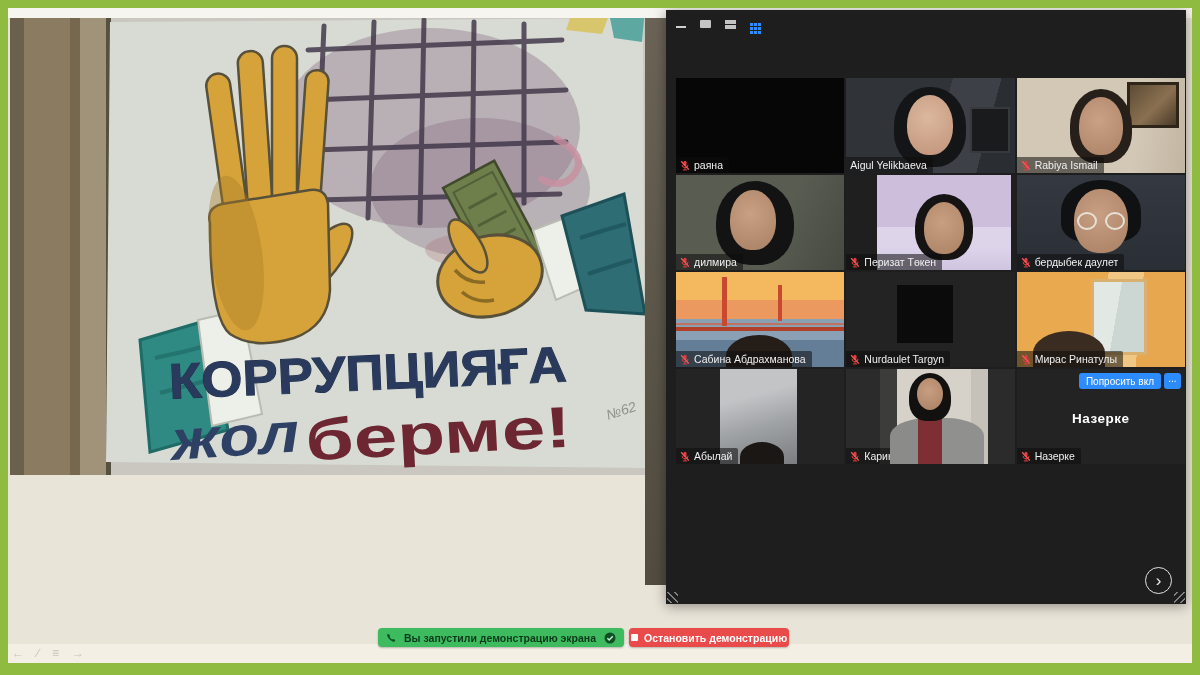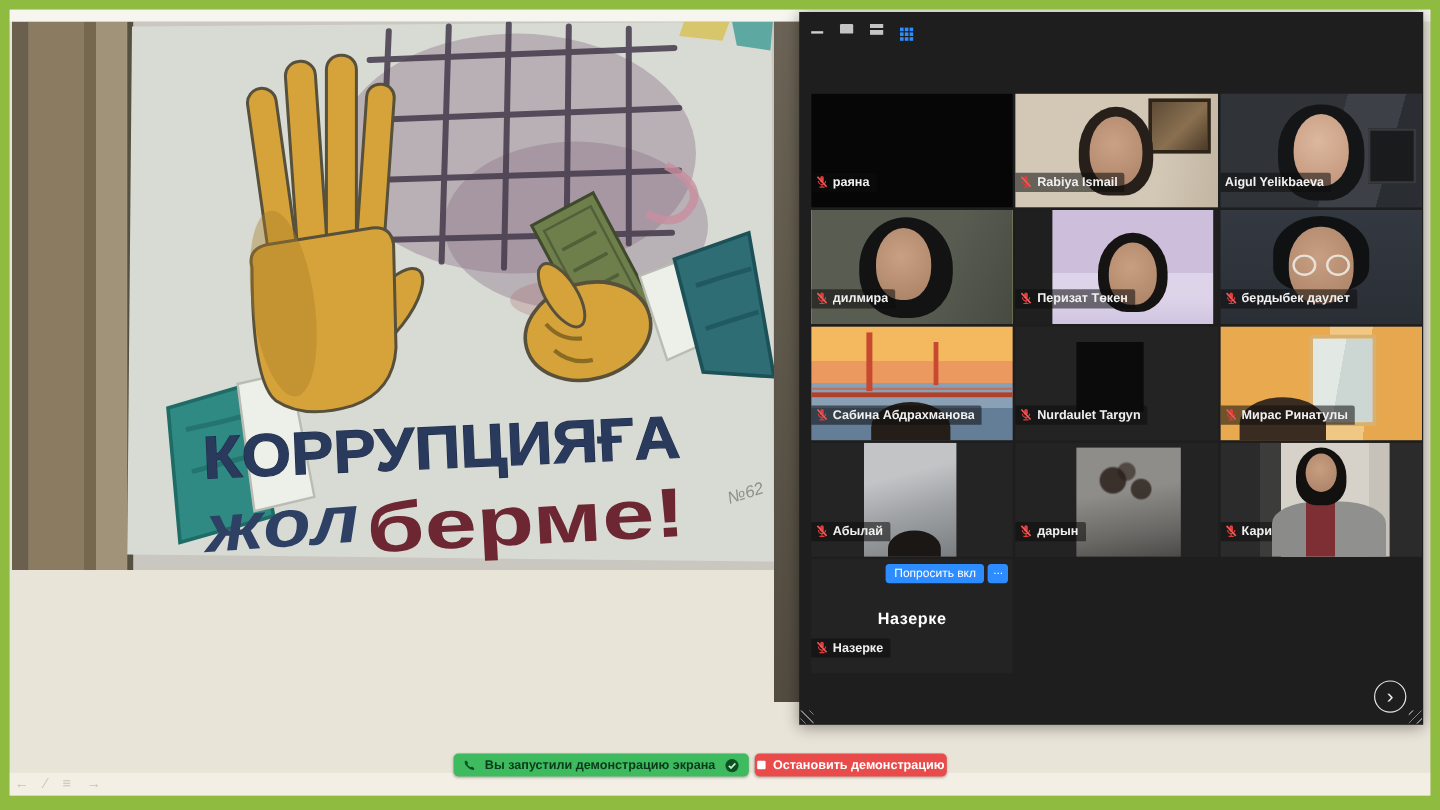--- a/index.html
+++ b/index.html
@@ -46,22 +46,22 @@
       0 4px 0 0 var(--zoom_blue,#2d8cff),4px 4px 0 0 var(--zoom_blue,#2d8cff),8px 4px 0 0 var(--zoom_blue,#2d8cff),
       0 8px 0 0 var(--zoom_blue,#2d8cff),4px 8px 0 0 var(--zoom_blue,#2d8cff),8px 8px 0 0 var(--zoom_blue,#2d8cff);}
   .grid-wrap{position:absolute;left:10px;right:1px;top:68px;display:grid;
     grid-template-columns:repeat(3,1fr);grid-auto-rows:95px;gap:2px;}
   .tile{position:relative;background:#232323;overflow:hidden;cursor:pointer;}
   .tile.active{box-shadow:inset 0 0 0 2px var(--active_border,#c5cc72);}
   .vid{position:absolute;inset:0;}
   .vid .acc,.vid .acc2,.vid .hair,.vid .face{display:none;position:absolute;}
   .center-name{position:absolute;left:0;right:0;top:42px;text-align:center;color:#fff;
     font-size:13.5px;font-weight:bold;letter-spacing:.5px;}
-  .name-label{position:absolute;left:0;bottom:13px;display:flex;align-items:flex-start;gap:4px;
-    background:rgba(12,12,12,.55);padding:2px 6px 2px 4px;max-width:97%;border-radius:0 2px 0 0;font-weight:bold;}
+  .name-label{position:absolute;left:0;bottom:0;display:flex;align-items:flex-end;gap:4px;
+    background:rgba(12,12,12,.55);padding:2px 6px 2px 4px;max-width:97%;border-radius:0 2px 0 0;}
   .name-label .nm{color:#f0f0f0;font-size:10.5px;white-space:nowrap;overflow:hidden;text-overflow:ellipsis;}
   .tile-btns{position:absolute;top:4px;right:4px;display:flex;gap:3px;z-index:3;}
   .ask-btn{background:var(--zoom_blue,#2d8cff);border:none;color:#fff;font-size:10px;
     padding:2.5px 7px;border-radius:3px;cursor:pointer;white-space:nowrap;}
   .more-btn{background:var(--zoom_blue,#2d8cff);border:none;color:#fff;font-size:10px;
     width:17px;border-radius:3px;cursor:pointer;line-height:8px;padding-bottom:4px;}
   .next-page{position:absolute;right:14px;bottom:10px;width:27px;height:27px;border-radius:50%;
     border:1.5px solid #e3e3e3;background:transparent;color:#eee;font-size:17px;line-height:23px;
     text-align:center;cursor:pointer;}
   .rs{position:absolute;width:11px;height:11px;opacity:.8;
@@ -257,49 +257,49 @@
         <rect x="4.2" y="0.8" width="3.6" height="6.4" rx="1.8" fill="#e23b3b"></rect>
         <path d="M2.4 5.6a3.6 3.6 0 0 0 7.2 0" fill="none" stroke="#e23b3b" stroke-width="1.2"></path>
         <line x1="6" y1="9.4" x2="6" y2="11.6" stroke="#e23b3b" stroke-width="1.2"></line>
         <line x1="3.4" y1="11.8" x2="8.6" y2="11.8" stroke="#e23b3b" stroke-width="1.2"></line>
         <line x1="1.4" y1="1.4" x2="10.6" y2="11.4" stroke="#f05a5a" stroke-width="1.6"></line>
       </svg>
       <span class="nm">раяна</span>
     </div>
   </div>
           <div class="tile">
+    <div class="vid vid-aigul">
+      <span class="acc"></span>
+
+      <span class="hair"></span>
+      <span class="face"></span>
+    </div>
+
+    <div class="name-label">
+
+      <span class="nm">Aigul Yelikbaeva</span>
+    </div>
+  </div>
+          <div class="tile">
     <div class="vid vid-rabiya">
       <span class="acc"></span>
 
       <span class="hair"></span>
       <span class="face"></span>
     </div>
 
     <div class="name-label">
       <svg class="mic" width="10" height="11" viewBox="0 0 12 13">
         <rect x="4.2" y="0.8" width="3.6" height="6.4" rx="1.8" fill="#e23b3b"></rect>
         <path d="M2.4 5.6a3.6 3.6 0 0 0 7.2 0" fill="none" stroke="#e23b3b" stroke-width="1.2"></path>
         <line x1="6" y1="9.4" x2="6" y2="11.6" stroke="#e23b3b" stroke-width="1.2"></line>
         <line x1="3.4" y1="11.8" x2="8.6" y2="11.8" stroke="#e23b3b" stroke-width="1.2"></line>
         <line x1="1.4" y1="1.4" x2="10.6" y2="11.4" stroke="#f05a5a" stroke-width="1.6"></line>
       </svg>
       <span class="nm">Rabiya Ismail</span>
-    </div>
-  </div>
-          <div class="tile">
-    <div class="vid vid-aigul">
-      <span class="acc"></span>
-
-      <span class="hair"></span>
-      <span class="face"></span>
-    </div>
-
-    <div class="name-label">
-
-      <span class="nm">Aigul Yelikbaeva</span>
     </div>
   </div>
           <div class="tile active">
     <div class="vid vid-dilmira">
 
       <span class="hair"></span>
       <span class="face"></span>
     </div>
 
     <div class="name-label">
@@ -416,37 +416,20 @@
 
     <div class="name-label">
       <svg class="mic" width="10" height="11" viewBox="0 0 12 13">
         <rect x="4.2" y="0.8" width="3.6" height="6.4" rx="1.8" fill="#e23b3b"></rect>
         <path d="M2.4 5.6a3.6 3.6 0 0 0 7.2 0" fill="none" stroke="#e23b3b" stroke-width="1.2"></path>
         <line x1="6" y1="9.4" x2="6" y2="11.6" stroke="#e23b3b" stroke-width="1.2"></line>
         <line x1="3.4" y1="11.8" x2="8.6" y2="11.8" stroke="#e23b3b" stroke-width="1.2"></line>
         <line x1="1.4" y1="1.4" x2="10.6" y2="11.4" stroke="#f05a5a" stroke-width="1.6"></line>
       </svg>
       <span class="nm">Абылай</span>
-    </div>
-  </div>
-          <div class="tile">
-    <div class="vid vid-daryn">
-      <span class="acc"></span>
-
-    </div>
-
-    <div class="name-label">
-      <svg class="mic" width="10" height="11" viewBox="0 0 12 13">
-        <rect x="4.2" y="0.8" width="3.6" height="6.4" rx="1.8" fill="#e23b3b"></rect>
-        <path d="M2.4 5.6a3.6 3.6 0 0 0 7.2 0" fill="none" stroke="#e23b3b" stroke-width="1.2"></path>
-        <line x1="6" y1="9.4" x2="6" y2="11.6" stroke="#e23b3b" stroke-width="1.2"></line>
-        <line x1="3.4" y1="11.8" x2="8.6" y2="11.8" stroke="#e23b3b" stroke-width="1.2"></line>
-        <line x1="1.4" y1="1.4" x2="10.6" y2="11.4" stroke="#f05a5a" stroke-width="1.6"></line>
-      </svg>
-      <span class="nm">дарын</span>
     </div>
   </div>
           <div class="tile">
     <div class="vid vid-karina">
       <span class="acc"></span>
       <span class="acc2"></span>
       <span class="hair"></span>
       <span class="face"></span>
     </div>
 

